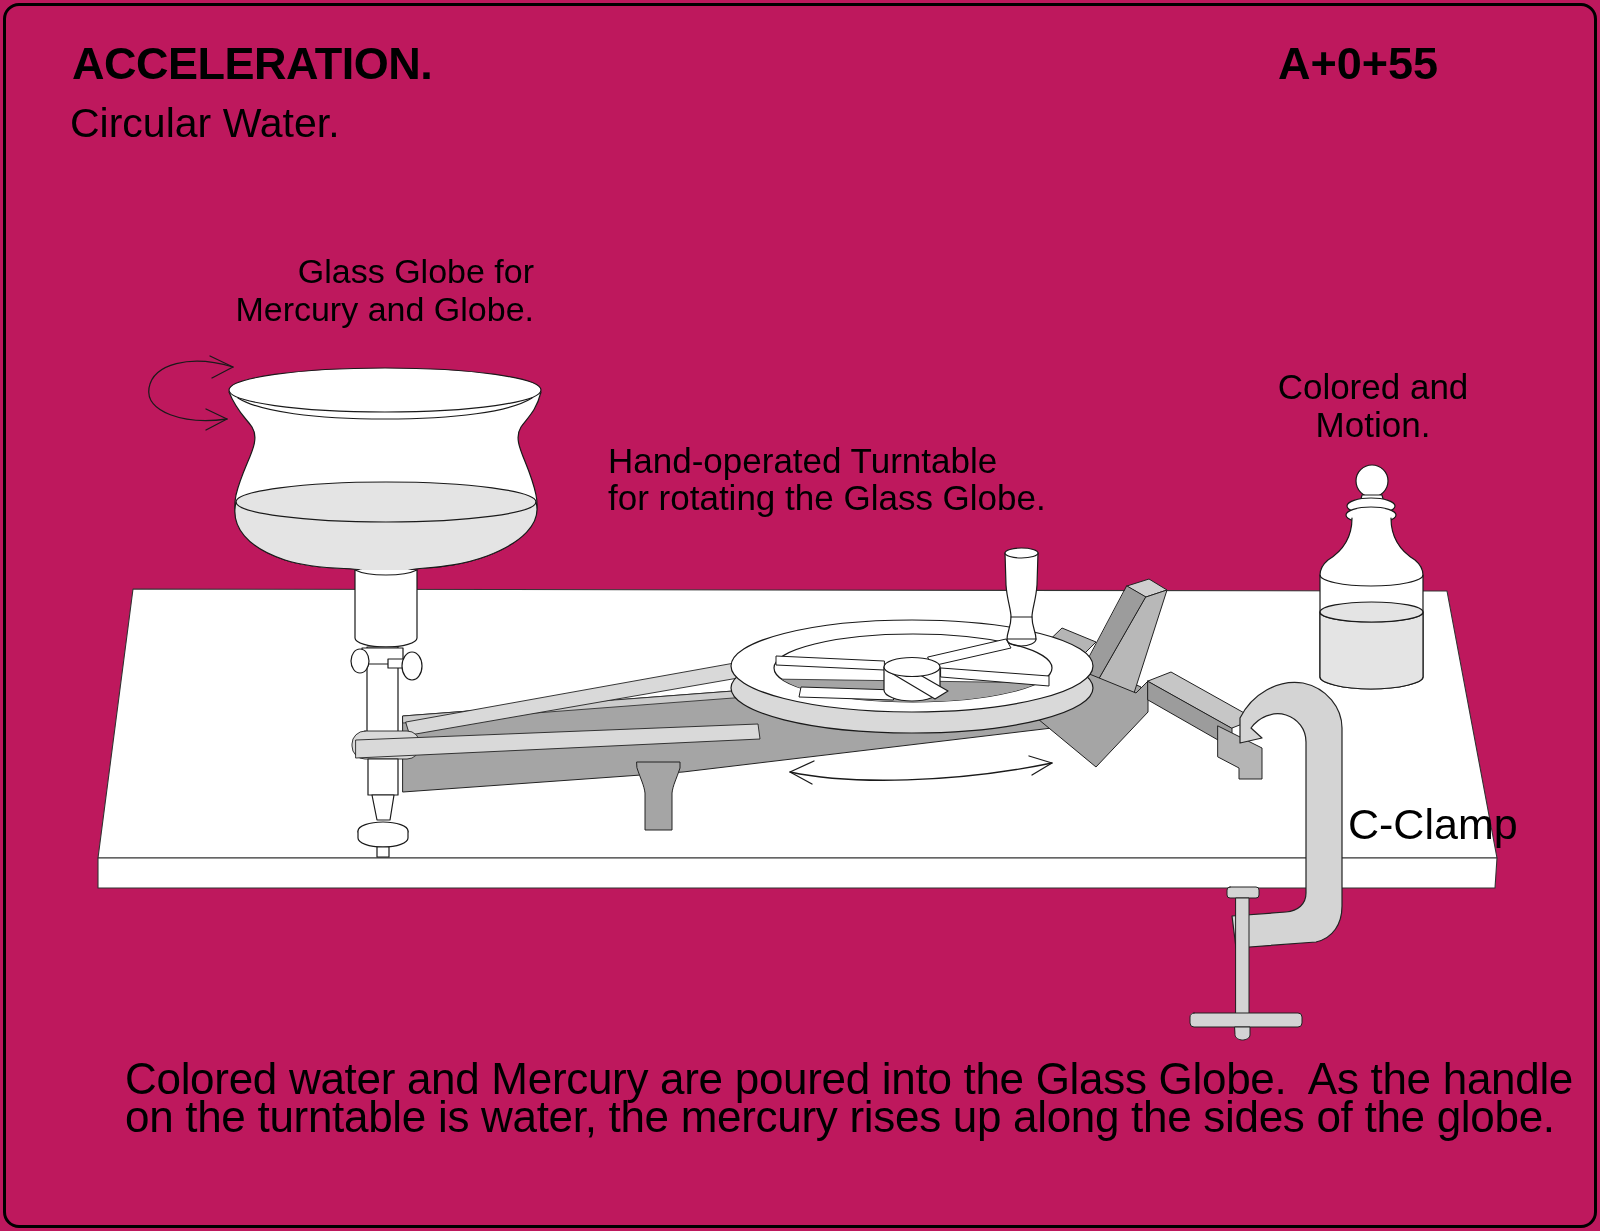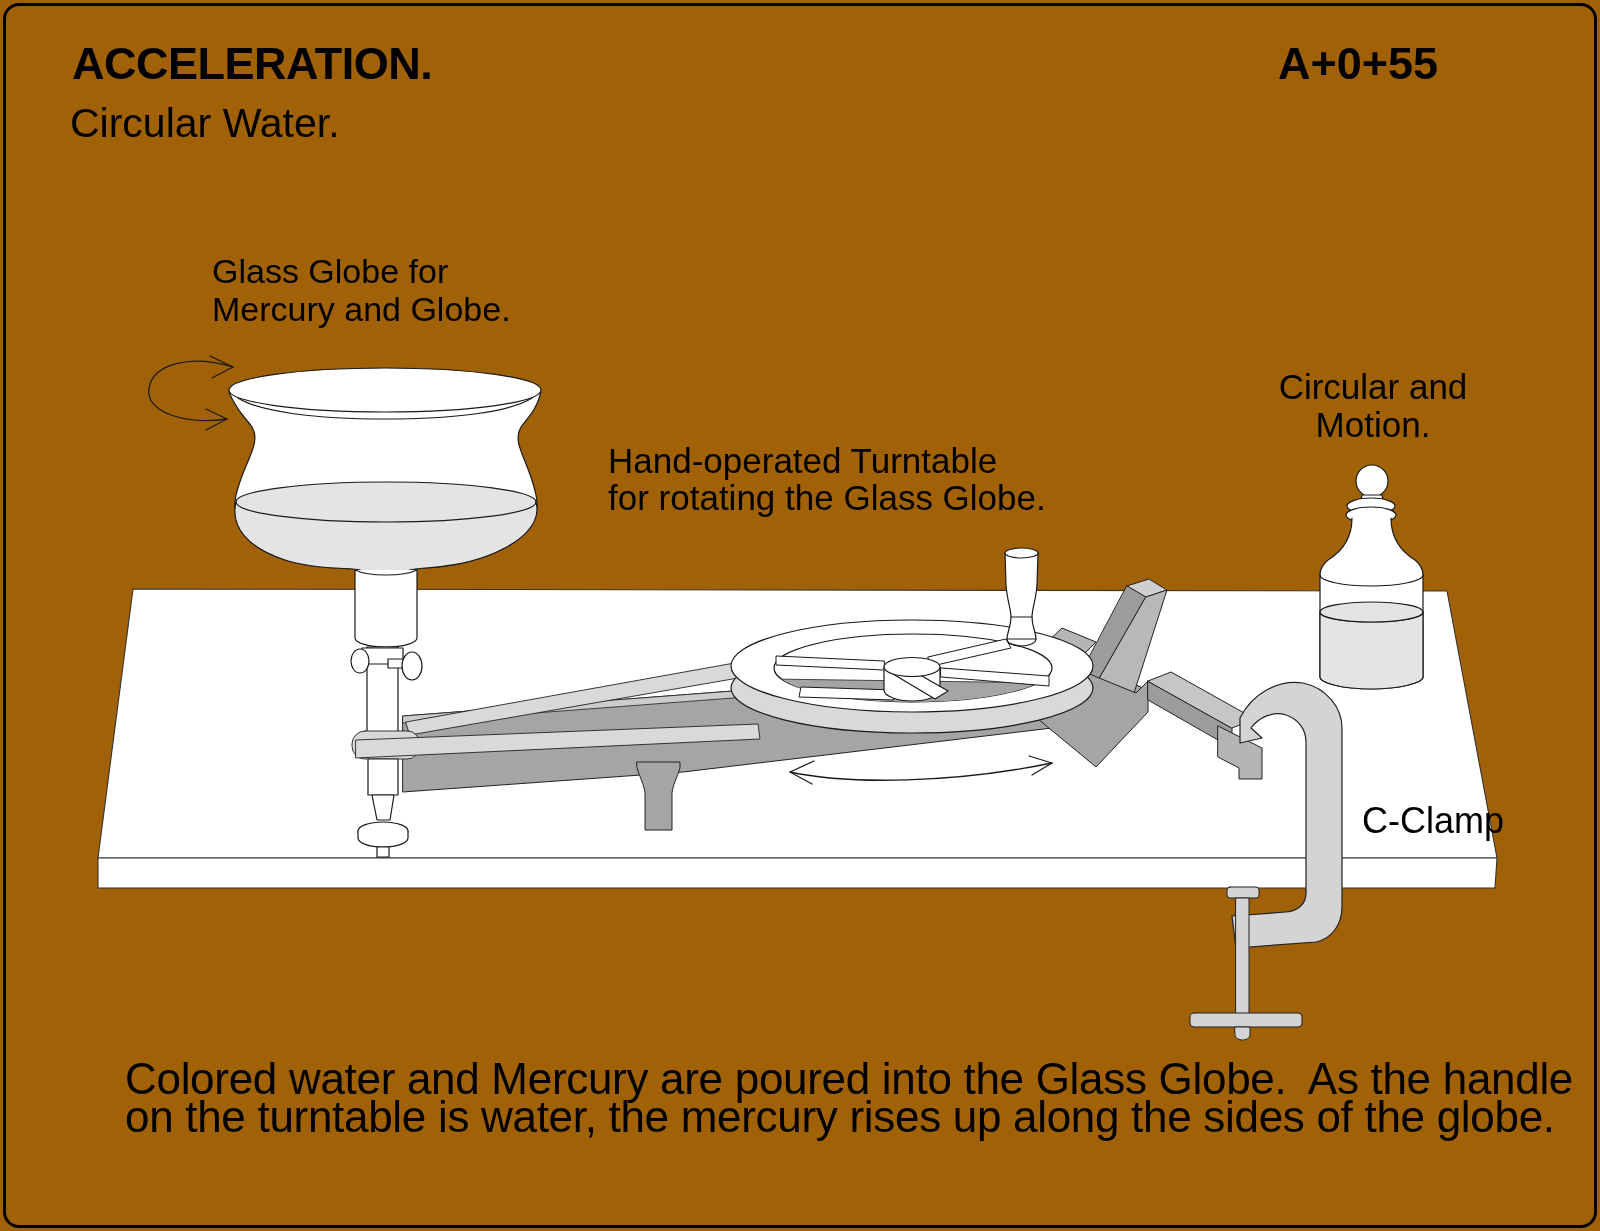--- a/index.html
+++ b/index.html
@@ -1,26 +1,26 @@
 <!DOCTYPE html>
 <html><head>
 <meta charset="utf-8">
 <style>
   html,body{margin:0;padding:0;background:#ffffff;}
-  #stage{position:relative;width:1600px;height:1231px;background:#a16207;overflow:hidden;
+  #stage{position:relative;width:1600px;height:1231px;background:#be185d;overflow:hidden;
          font-family:"Liberation Sans","DejaVu Sans",sans-serif;color:#000;}
   #frame{position:absolute;left:3px;top:3px;right:3px;bottom:3px;border:3.5px solid #000;border-radius:16px;pointer-events:none;}
   .lbl{position:absolute;white-space:pre;color:#000;}
   .title{left:72px;top:38px;font-size:45px;font-weight:bold;letter-spacing:-0.5px;}
   .code{left:1278px;top:38px;width:190px;font-size:45px;font-weight:bold;text-align:left;}
   .subtitle{left:70px;top:100px;font-size:41px;}
-  .globe-label{left:212px;top:252px;width:322px;font-size:34px;line-height:38px;text-align:left;}
+  .globe-label{left:212px;top:252px;width:322px;font-size:34px;line-height:38px;text-align:right;}
   .turntable-label{left:608px;top:442px;width:502px;font-size:35px;line-height:37px;text-align:left;}
   .bottle-label{left:1248px;top:368px;width:250px;font-size:35px;line-height:38px;text-align:center;}
-  .clamp-label{left:1348px;top:800px;font-size:36px;margin-left:14px;}
+  .clamp-label{left:1348px;top:800px;font-size:43px;}
   .caption{left:125px;top:1060px;font-size:44px;line-height:38px;letter-spacing:-0.3px;}
   svg{position:absolute;left:0;top:0;}
 </style>
 </head>
 <body>
 
 <div id="stage">
 
   <svg width="1600" height="1231" viewBox="0 0 1600 1231">
     <g stroke="#1a1a1a" stroke-width="1.2" fill="none" stroke-linejoin="round" stroke-linecap="round">
@@ -155,20 +155,20 @@
   </svg>
 
   <div class="lbl title">ACCELERATION.</div>
   <div class="lbl code">A+0+55</div>
   <div class="lbl subtitle">Circular Water.</div>
 
   <div class="lbl globe-label"><span>Glass Globe for</span><br><span>Mercury and Globe.</span></div>
 
   <div class="lbl turntable-label"><span>Hand-operated Turntable</span><br><span>for rotating the Glass Globe.</span></div>
 
-  <div class="lbl bottle-label"><span>Circular and</span><br><span>Motion.</span></div>
+  <div class="lbl bottle-label"><span>Colored and</span><br><span>Motion.</span></div>
 
   <div class="lbl clamp-label">C-Clamp</div>
 
   <div class="lbl caption"><span>Colored water and Mercury are poured into the Glass Globe.  As the handle</span><br><span>on the turntable is water, the mercury rises up along the sides of the globe.</span></div>
 
   <div id="frame"></div>
 </div>
 
 </body></html>

